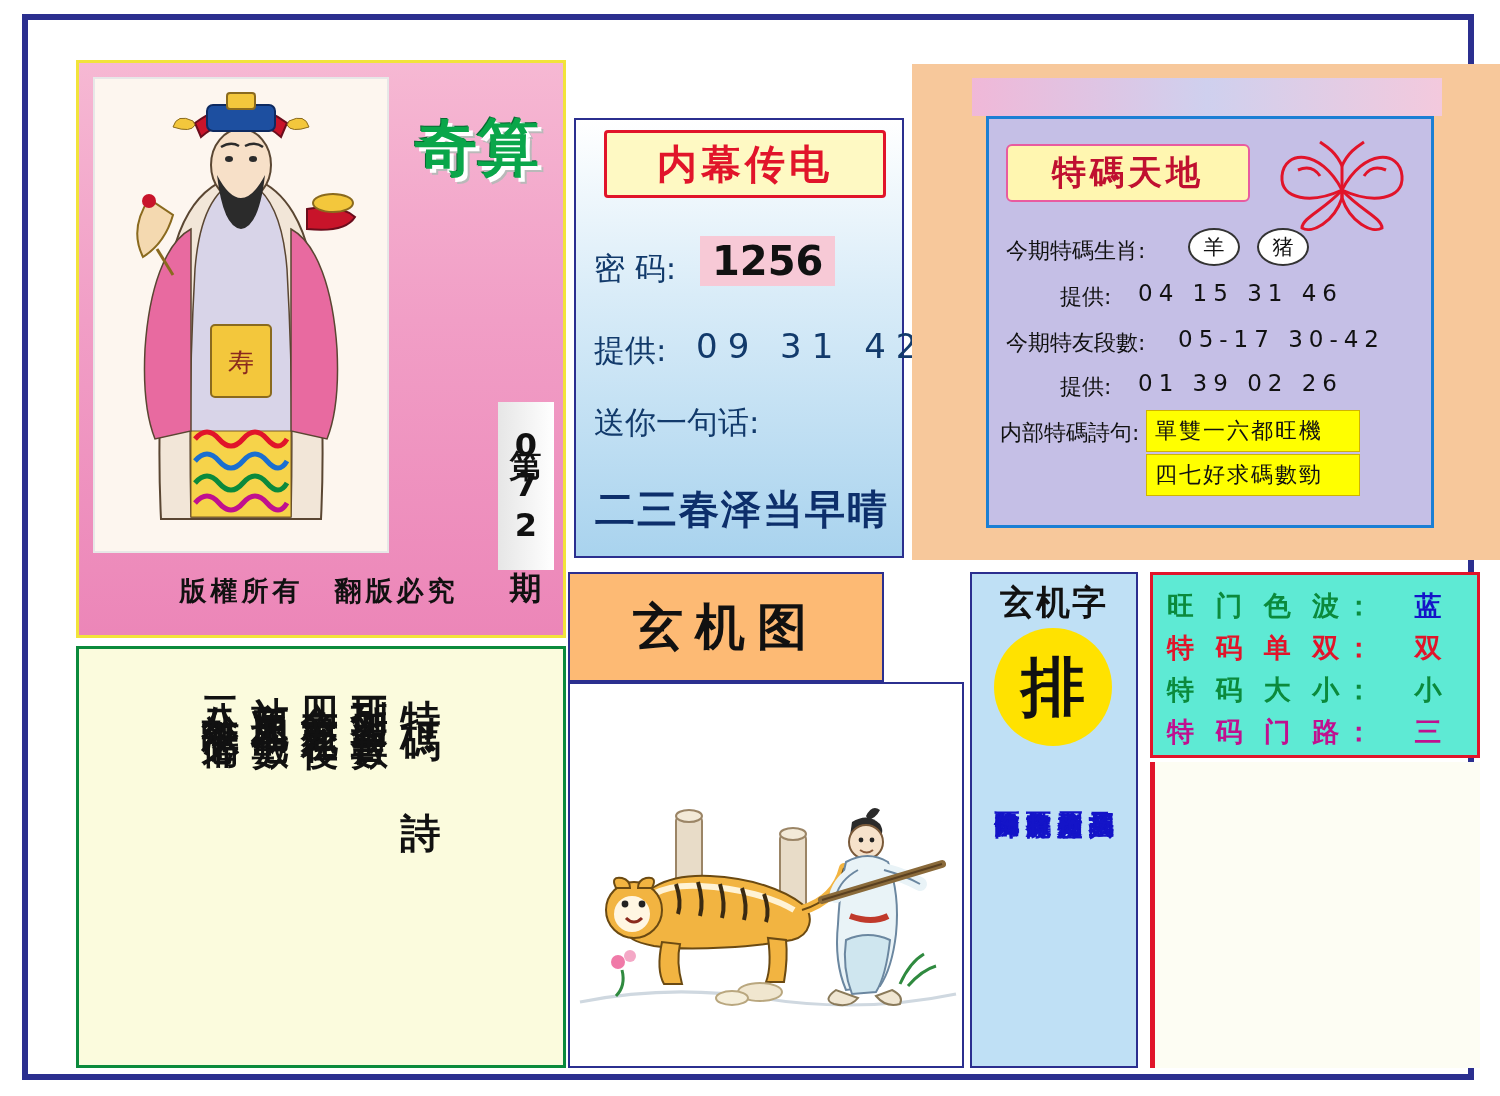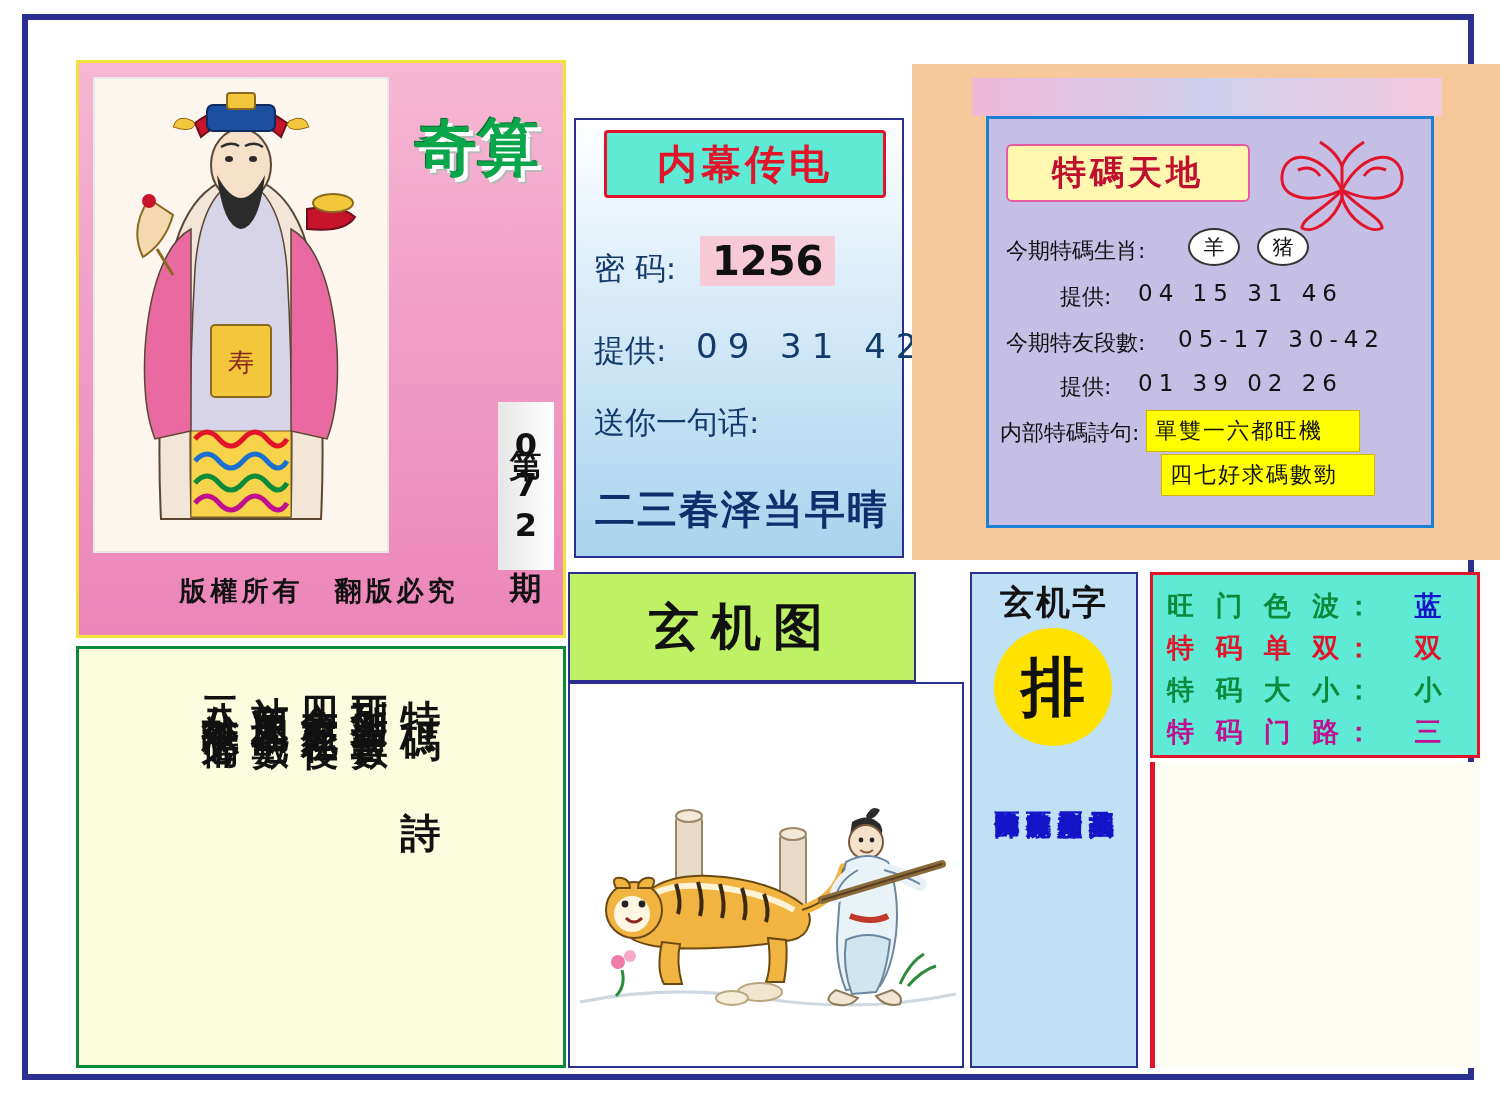--- a/index.html
+++ b/index.html
@@ -18,21 +18,21 @@
   .period{position:absolute;left:470px;top:382px;width:56px;height:168px;background:linear-gradient(90deg,#e6e6e6,#ffffff);
      writing-mode:vertical-rl;text-orientation:upright;font-size:32px;font-weight:bold;color:#111;display:flex;align-items:center;justify-content:center;letter-spacing:2px;}
 
   
   .poem{position:absolute;left:48px;top:626px;width:490px;height:422px;background:#fbfbdd;border:3px solid #0b8a3c;box-sizing:border-box;display:flex;flex-direction:row-reverse;align-items:flex-start;justify-content:center;padding-top:18px;gap:6px;}
   .poem .col{writing-mode:vertical-rl;text-orientation:upright;font-family:"DejaVu Sans","Liberation Serif",serif;font-size:37px;font-weight:bold;color:#111;line-height:1.18;letter-spacing:6px;height:378px;}
   .poem .title{font-size:40px;letter-spacing:24px;}
 
   
   .neimu{position:absolute;left:546px;top:98px;width:330px;height:440px;background:linear-gradient(180deg,#ffffff 0%,#d9ecf8 40%,#a9d3ee 100%);border:2px solid #2b2f8f;box-sizing:border-box;}
-  .neimu-title{position:absolute;left:576px;top:110px;width:276px;height:62px;background:#5eead4;border:3px solid #e1142a;border-radius:4px;display:flex;align-items:center;justify-content:center;}
+  .neimu-title{position:absolute;left:576px;top:110px;width:276px;height:62px;background:#fef9c3;border:3px solid #e1142a;border-radius:4px;display:flex;align-items:center;justify-content:center;}
   .neimu-title span{font-size:40px;font-weight:bold;color:#e1142a;letter-spacing:4px;font-family:"DejaVu Sans","Liberation Sans",sans-serif;}
   .nm-row{position:absolute;font-size:31px;color:#123a6b;font-family:"DejaVu Sans","Liberation Sans",sans-serif;}
   .nm-code-label{left:566px;top:228px;}
   .nm-code-val{position:absolute;left:672px;top:216px;background:#f7c9d6;padding:2px 12px;font-size:40px;font-weight:bold;color:#111;font-family:"DejaVu Sans","Liberation Sans",sans-serif;}
   .nm-give-label{left:566px;top:310px;}
   .nm-give-val{position:absolute;left:668px;top:306px;font-size:34px;color:#123a6b;letter-spacing:10px;}
   .nm-send-label{left:566px;top:382px;}
   .nm-sentence{position:absolute;left:556px;top:462px;width:316px;text-align:center;font-size:40px;font-weight:bold;color:#0d2f6b;letter-spacing:2px;font-family:Liberation Sans, sans-serif;}
 
   
@@ -46,21 +46,21 @@
   .tmtd{position:absolute;left:958px;top:96px;width:448px;height:412px;background:#c5bfe6;border:3px solid #1b7fd4;box-sizing:border-box;}
   .tmtd-title{position:absolute;left:978px;top:124px;width:240px;height:54px;background:#fff6b0;border:2px solid #e85ba0;border-radius:6px;display:flex;align-items:center;justify-content:center;}
   .tmtd-title span{font-size:34px;font-weight:bold;color:#c01030;letter-spacing:4px;font-family:"DejaVu Sans","Liberation Serif",serif;}
   .tmtd-line{position:absolute;font-size:22px;color:#111;font-family:"DejaVu Sans","Liberation Sans",sans-serif;}
   .zodiac{display:inline-flex;align-items:center;justify-content:center;width:48px;height:34px;border:2px solid #333;border-radius:50%;background:#ffffff;font-size:21px;margin-left:10px;}
   .nums{letter-spacing:6px;font-size:23px;}
   .poem-box{position:absolute;background:#ffff00;border:1px solid #d0b400;font-size:22px;color:#111;padding:5px 8px;font-family:"DejaVu Sans","Liberation Serif",serif;letter-spacing:2px;}
   .butterfly{position:absolute;left:1240px;top:112px;}
 
   
-  .xjt-head{position:absolute;left:540px;top:552px;width:348px;height:110px;background:#bef264;border:2px solid #2b2f8f;box-sizing:border-box;display:flex;align-items:center;justify-content:center;}
+  .xjt-head{position:absolute;left:540px;top:552px;width:316px;height:110px;background:#fdba74;border:2px solid #2b2f8f;box-sizing:border-box;display:flex;align-items:center;justify-content:center;}
   .xjt-head span{font-size:50px;font-weight:bold;color:#111;letter-spacing:12px;font-family:"DejaVu Sans","Liberation Serif",serif;}
   .xjt-body{position:absolute;left:540px;top:662px;width:396px;height:386px;background:#ffffff;border:2px solid #2b2f8f;box-sizing:border-box;overflow:hidden;}
 
   
   .xjz{position:absolute;left:942px;top:552px;width:168px;height:496px;background:#bfe0f5;border:2px solid #2b2f8f;box-sizing:border-box;}
   .xjz-title{position:absolute;left:948px;top:560px;width:156px;text-align:center;font-size:34px;font-weight:bold;color:#111;letter-spacing:2px;font-family:"DejaVu Sans","Liberation Serif",serif;}
   .xjz-circle{position:absolute;left:966px;top:608px;width:118px;height:118px;border-radius:50%;background:#ffe200;display:flex;align-items:center;justify-content:center;}
   .xjz-circle span{font-size:64px;font-weight:bold;color:#111;font-family:"DejaVu Sans","Liberation Serif",serif;}
   .xjz-grid{position:absolute;left:948px;top:772px;width:156px;display:flex;flex-direction:row-reverse;justify-content:center;gap:2px;}
   .xjz-grid .c{writing-mode:vertical-rl;text-orientation:upright;font-size:25px;font-weight:bold;color:#1414c8;line-height:1.18;font-family:"DejaVu Sans","Liberation Serif",serif;}
@@ -179,21 +179,21 @@
       <span class="zodiac">猪</span>
     </div>
     <div class="tmtd-line" style="left:1032px;top:262px;">提供:</div>
     <div class="tmtd-line nums" style="left:1110px;top:260px;">04  15  31  46</div>
     <div class="tmtd-line" style="left:978px;top:308px;">今期特友段數:</div>
     <div class="tmtd-line nums" style="left:1150px;top:306px;">05-17    30-42</div>
     <div class="tmtd-line" style="left:1032px;top:352px;">提供:</div>
     <div class="tmtd-line nums" style="left:1110px;top:350px;">01  39    02  26</div>
     <div class="tmtd-line" style="left:972px;top:398px;">内部特碼詩句:</div>
     <div class="poem-box" style="left:1118px;top:390px;width:196px;">單雙一六都旺機</div>
-    <div class="poem-box" style="left:1118px;top:434px;width:196px;margin-left:15px;">四七好求碼數勁</div>
+    <div class="poem-box" style="left:1118px;top:434px;width:196px;">四七好求碼數勁</div>
 
     <div class="xjt-head">
       <span>玄机图</span>
     </div>
     <div class="xjt-body">
       <svg width="392" height="382" viewBox="0 0 392 382">
         <rect x="0" y="0" width="392" height="382" fill="#ffffff"></rect>
 
         <path d="M10 318 q90 -18 180 -4 q100 16 196 -4" stroke="#cfd8e0" stroke-width="3" fill="none"></path>
 

